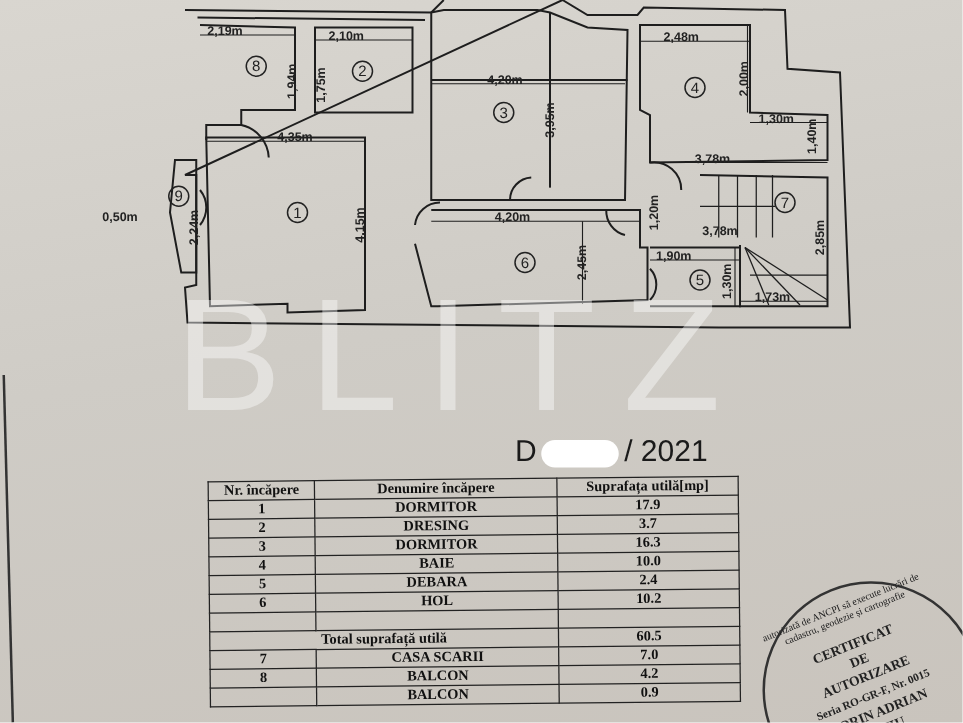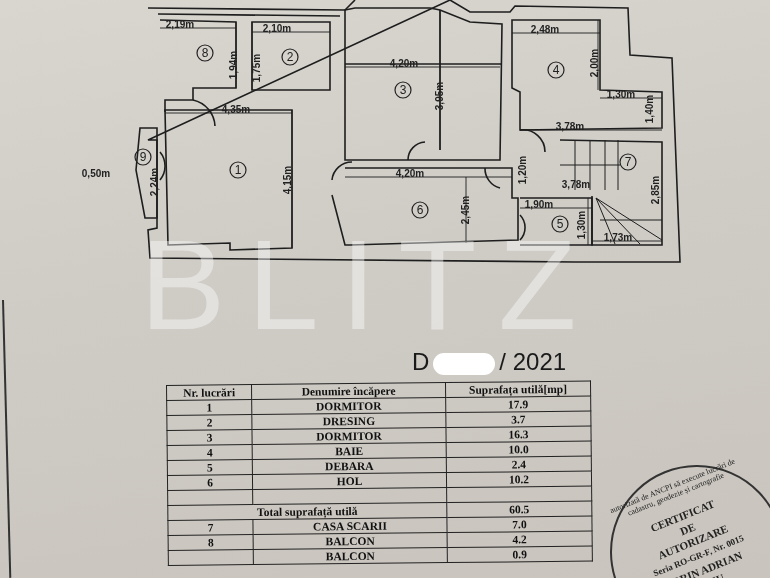--- a/index.html
+++ b/index.html
@@ -156,21 +156,21 @@
 
 <div class="watermark">BLITZ</div>
 
 <div class="docnum">
   <span>D</span><span class="blur"></span><span>/ 2021</span>
 </div>
 
 <table class="rooms">
   <thead>
     <tr>
-      <th class="c1">Nr. lucrări</th>
+      <th class="c1">Nr. încăpere</th>
       <th class="c2">Denumire încăpere</th>
       <th class="c3">Suprafața utilă[mp]</th>
     </tr>
   </thead>
   <tbody>
     <tr>
         <td>1</td>
         <td>DORMITOR</td>
         <td>17.9</td>
       </tr>

